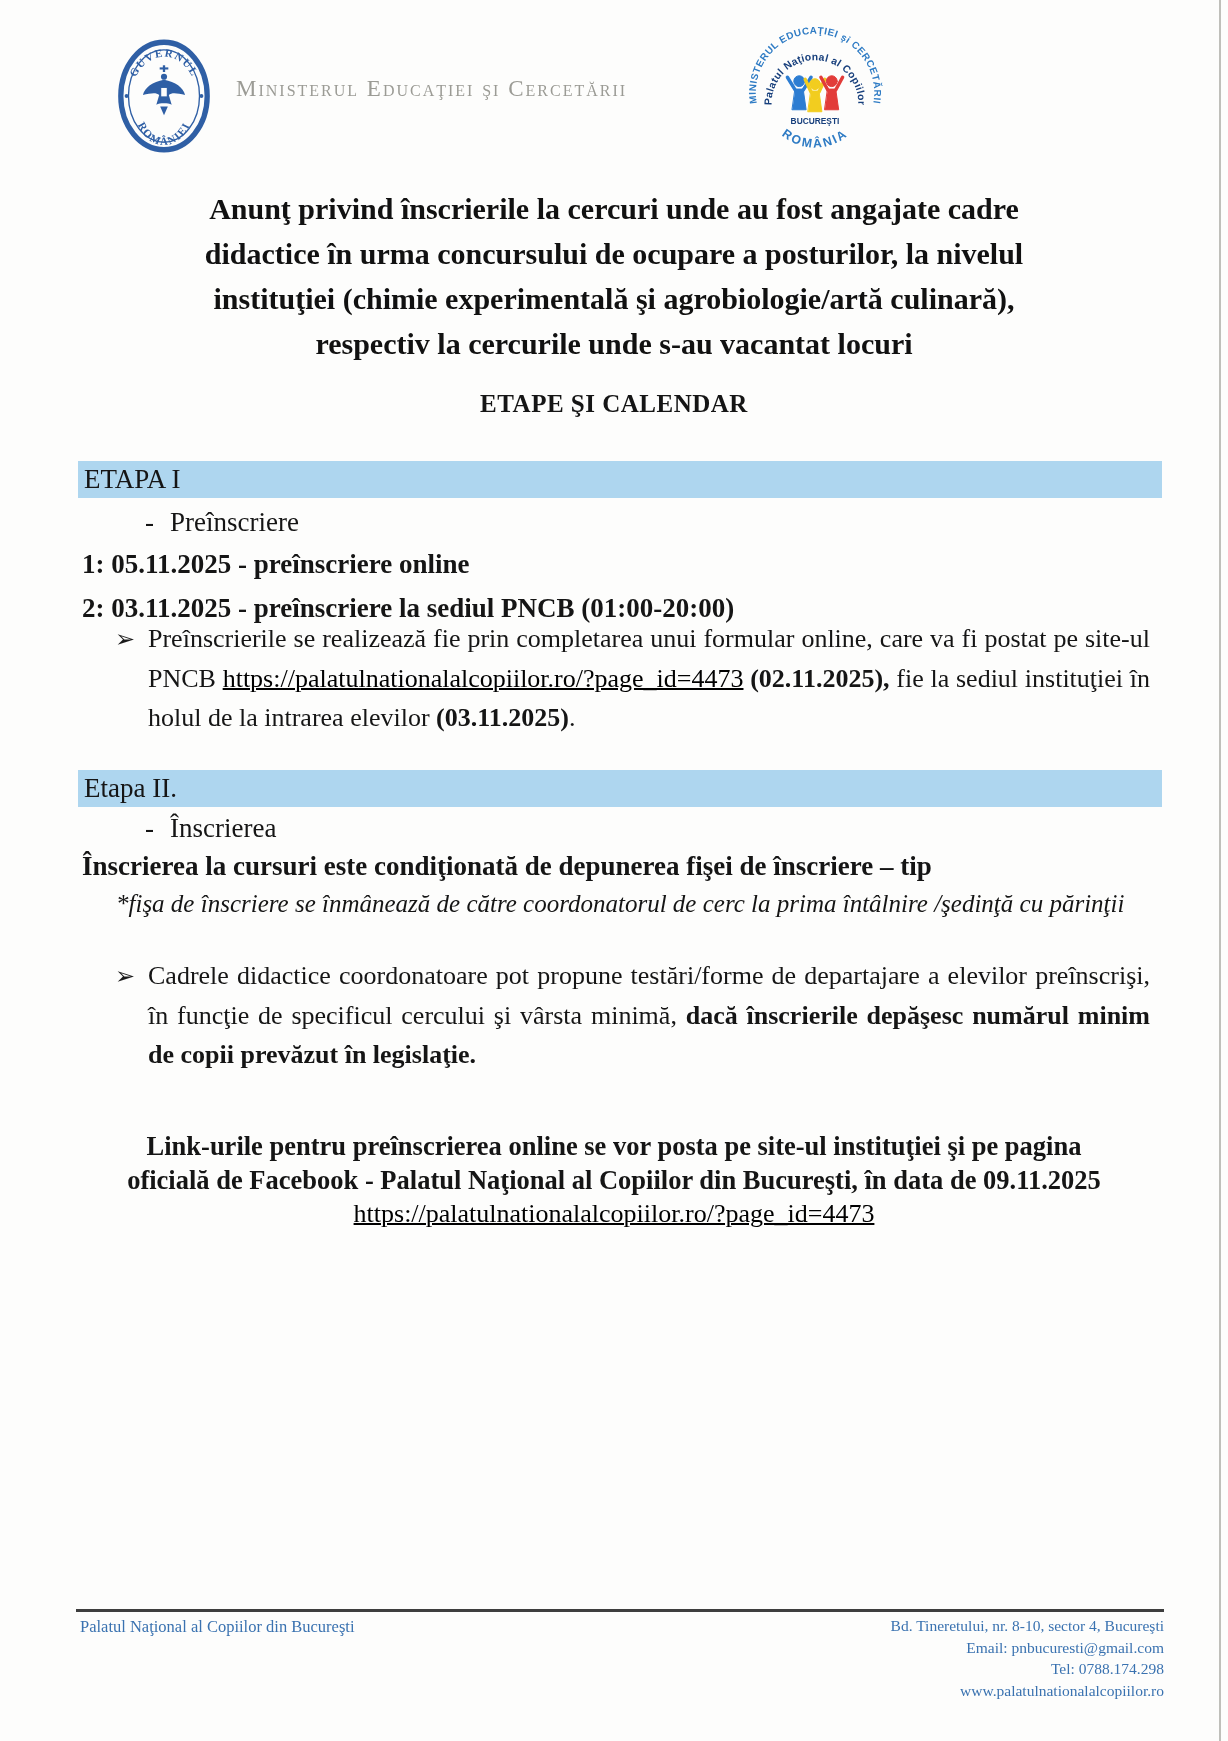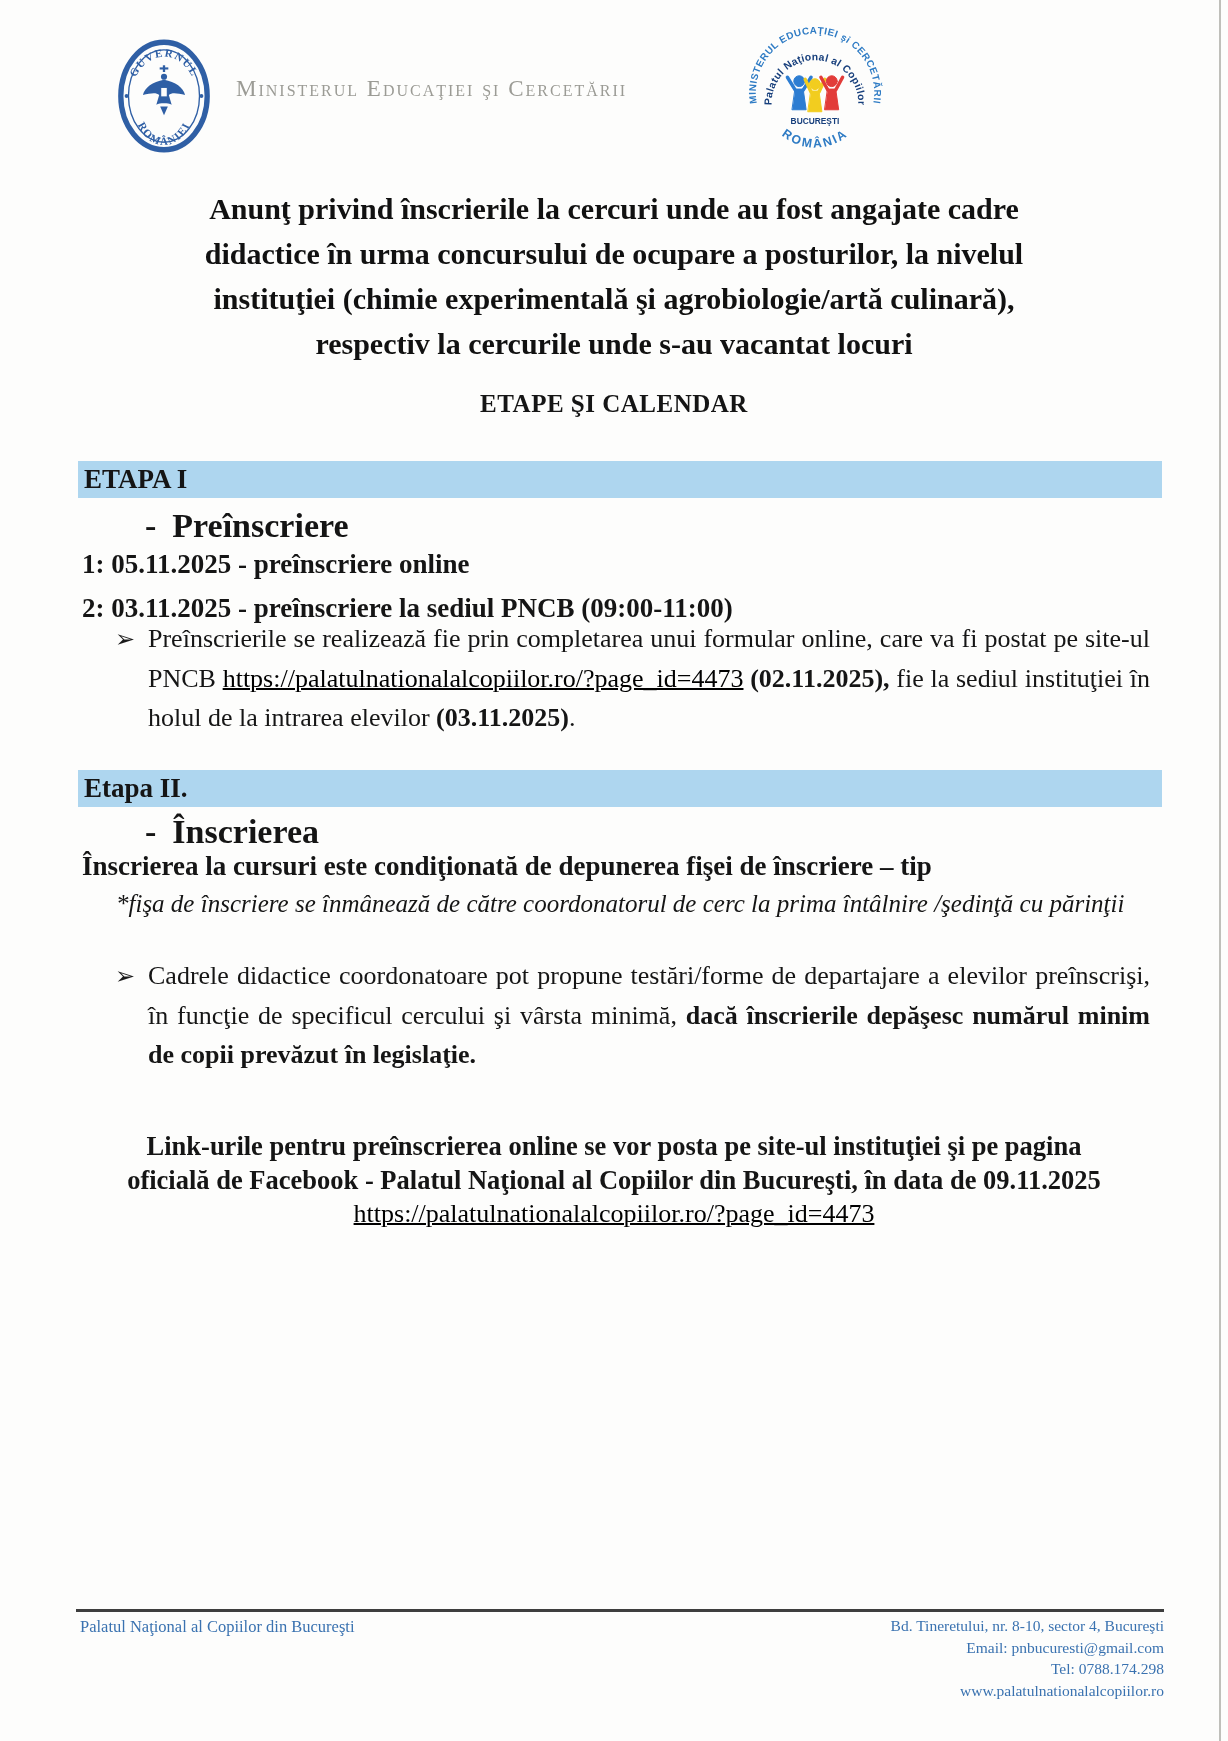--- a/index.html
+++ b/index.html
@@ -21,26 +21,26 @@
     left:60px;right:60px;top:186px;text-align:center;font-weight:bold;
     font-size:30px;line-height:45px;white-space:pre-line;color:#111;
   }
   .doc-subtitle{
     left:60px;right:60px;top:390px;text-align:center;font-weight:bold;
     font-size:25px;letter-spacing:.5px;
   }
   
   .section-bar{
     left:78px;width:1084px;height:37px;background:#aed6ef;
-    font-weight:bold;font-size:27px;line-height:37px;padding-left:6px;
+    font-weight:normal;font-size:27px;line-height:37px;padding-left:6px;
     box-sizing:border-box;
   }
   .bar1{top:461px;}
   .bar2{top:770px;}
-  .dash-item{font-weight:bold;font-size:34px;left:145px;text-align:right;}
+  .dash-item{font-weight:normal;font-size:27px;left:145px;text-align:right;}
   .dash-item .dash-label{margin-left:16px;}
   .di1{top:507px;}
   .di2{top:813px;}
   .bold-line{left:82px;font-weight:bold;font-size:27px;}
   .bl1{top:549px;}
   .bl2{top:593px;}
   .bl3{top:851px;}
   .italic-note{left:116px;top:890px;font-style:italic;font-size:25px;}
   
   .bullet-para{
@@ -152,21 +152,21 @@
 instituţiei (chimie experimentală şi agrobiologie/artă culinară),
 respectiv la cercurile unde s-au vacantat locuri</div>
 
   <div class="abs section-bar bar1">
     <span>ETAPA I</span>
   </div>
   <div class="abs dash-item di1">
     <span class="dash">-</span><span class="dash-label">Preînscriere</span>
   </div>
   <div class="abs bold-line bl1">1: 05.11.2025 - preînscriere online</div>
-  <div class="abs bold-line bl2">2: 03.11.2025 - preînscriere la sediul PNCB (09:00-11:00)</div>
+  <div class="abs bold-line bl2">2: 03.11.2025 - preînscriere la sediul PNCB (01:00-20:00)</div>
 
   <div class="abs bullet-para bp1">
     <span class="arrow">➢</span><span>Preînscrierile se realizează fie prin completarea unui formular online, care va fi postat pe site-ul PNCB </span><a class="doclink">https://palatulnationalalcopiilor.ro/?page_id=4473</a><b> (02.11.2025),</b><span> fie la sediul instituţiei în holul de la intrarea elevilor </span><b>(03.11.2025)</b><span>.</span>
   </div>
 
   <div class="abs section-bar bar2">
     <span>Etapa II.</span>
   </div>
   <div class="abs dash-item di2">
     <span class="dash">-</span><span class="dash-label">Înscrierea</span>

